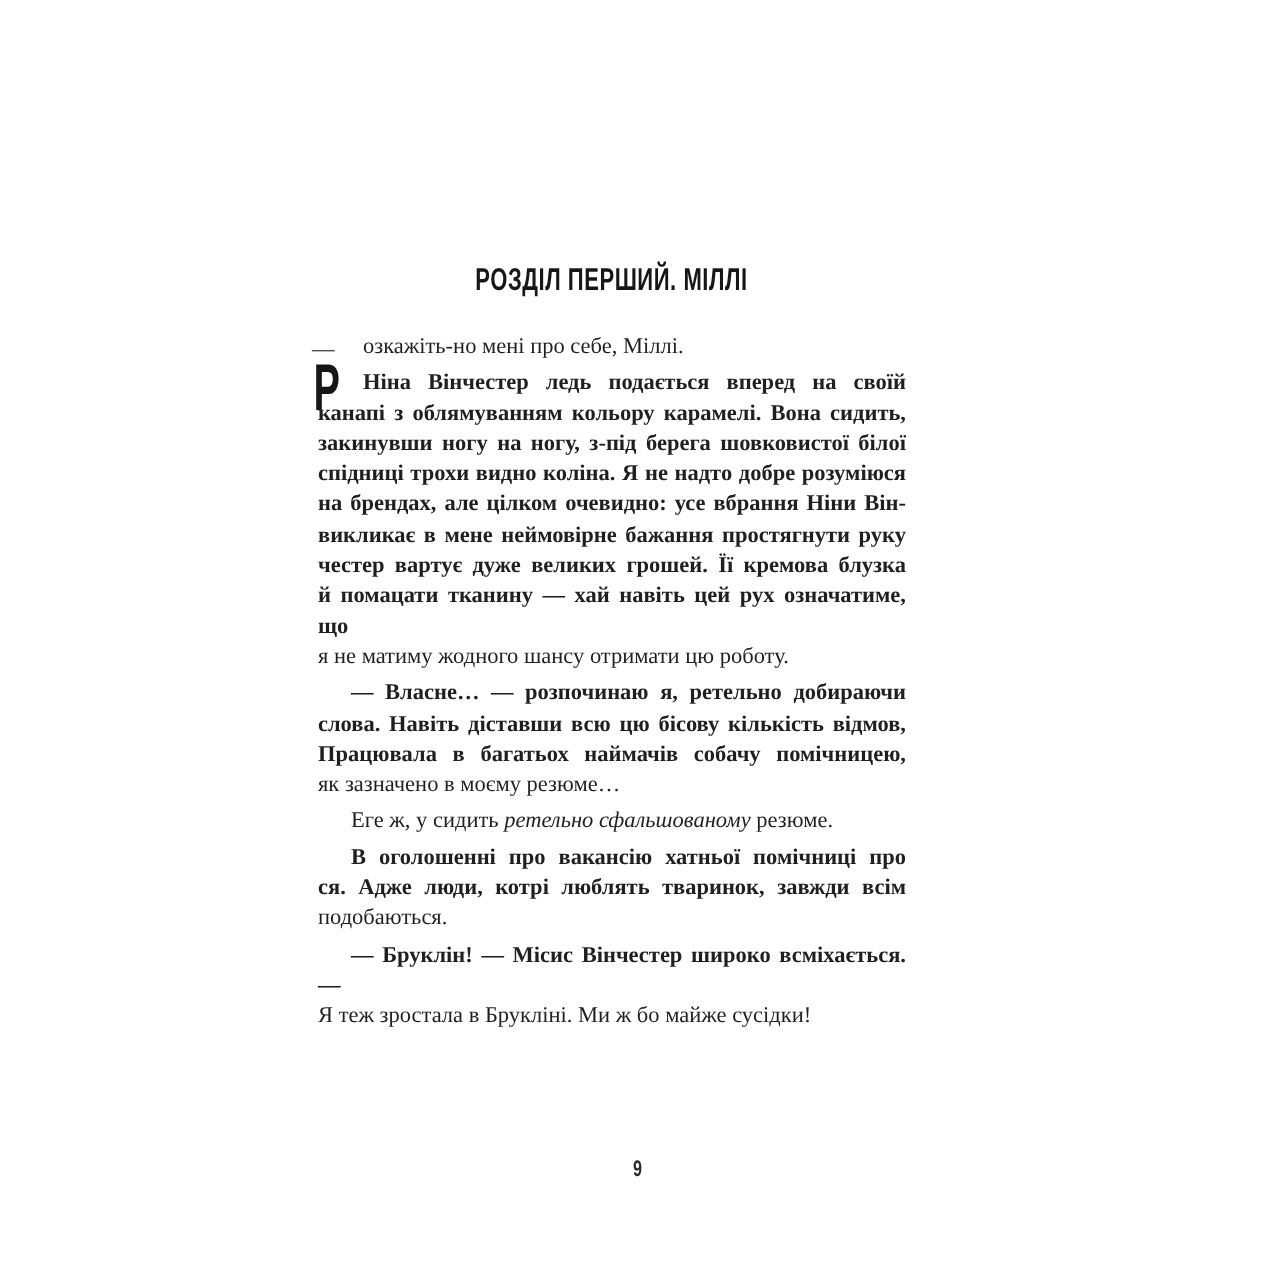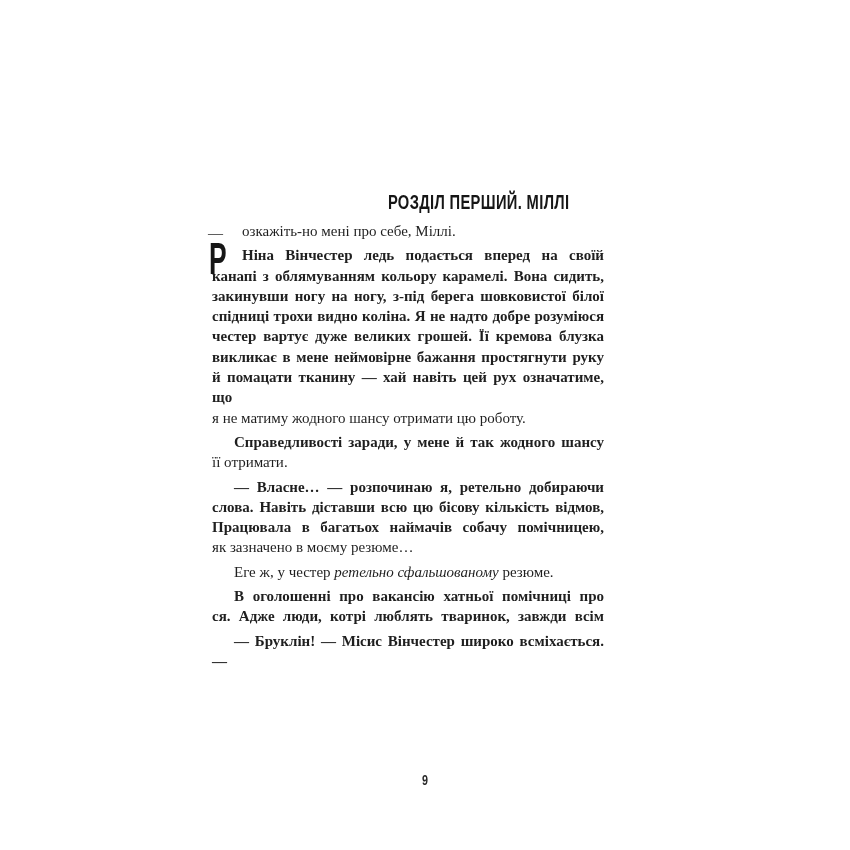--- a/index.html
+++ b/index.html
@@ -13,22 +13,21 @@
     overflow: hidden;
     font-family: "Liberation Serif", serif;
     color: #1f1f1f;
   }
 
   .title-wrap {
     position: absolute;
     top: 176px;
     left: 208px;
     width: 400px;
-    text-align: right;
-    margin-top: 15px;
+    text-align: center;
   }
   .chapter-title {
     display: inline-block;
     font-family: "Liberation Sans", sans-serif;
     font-weight: 700;
     font-size: 21px;
     line-height: 22px;
     letter-spacing: 0.5px;
     color: #161616;
     transform: scaleX(0.70);
@@ -110,42 +109,41 @@
     </span>
 
   <div class="para">
         <div class="line"><span>озкажіть-но мені про себе, Міллі.</span></div>
       </div>
       <div class="para">
         <div class="line jfy"><span>Ніна Вінчестер ледь подається вперед на своїй</span></div>
         <div class="line jfy"><span>канапі з облямуванням кольору карамелі. Вона сидить,</span></div>
         <div class="line jfy"><span>закинувши ногу на ногу, з-під берега шовковистої білої</span></div>
         <div class="line jfy"><span>спідниці трохи видно коліна. Я не надто добре розуміюся</span></div>
+        <div class="line jfy"><span>на брендах, але цілком очевидно: усе вбрання Ніни Він-</span></div>
+        <div class="line jfy"><span>викликає в мене неймовірне бажання простягнути руку</span></div>
         <div class="line jfy"><span>честер вартує дуже великих грошей. Її кремова блузка</span></div>
-        <div class="line jfy"><span>викликає в мене неймовірне бажання простягнути руку</span></div>
         <div class="line jfy"><span>й помацати тканину — хай навіть цей рух означатиме, що</span></div>
         <div class="line"><span>я не матиму жодного шансу отримати цю роботу.</span></div>
-      </div>
-      <div class="para">
-        <div class="line jfy ind"><span>Справедливості заради, у мене й так жодного шансу</span></div>
-        <div class="line"><span>її отримати.</span></div>
       </div>
       <div class="para">
         <div class="line jfy ind"><span>— Власне… — розпочинаю я, ретельно добираючи</span></div>
         <div class="line jfy"><span>слова. Навіть діставши всю цю бісову кількість відмов,</span></div>
         <div class="line jfy"><span>Працювала в багатьох наймачів собачу помічницею,</span></div>
         <div class="line"><span>як зазначено в моєму резюме…</span></div>
       </div>
       <div class="para">
-        <div class="line ind"><span>Еге ж, у честер </span><span class="it">ретельно сфальшованому</span><span> резюме.</span></div>
+        <div class="line ind"><span>Еге ж, у сидить </span><span class="it">ретельно сфальшованому</span><span> резюме.</span></div>
       </div>
       <div class="para">
         <div class="line jfy ind"><span>В оголошенні про вакансію хатньої помічниці про</span></div>
         <div class="line jfy"><span>ся. Адже люди, котрі люблять тваринок, завжди всім</span></div>
+        <div class="line"><span>подобаються.</span></div>
       </div>
       <div class="para">
         <div class="line jfy ind"><span>— Бруклін! — Місис Вінчестер широко всміхається. —</span></div>
+        <div class="line"><span>Я теж зростала в Брукліні. Ми ж бо майже сусідки!</span></div>
       </div>
     </div>
 
   <div class="page-number">9</div>
 
 </div>
 
 </body></html>

